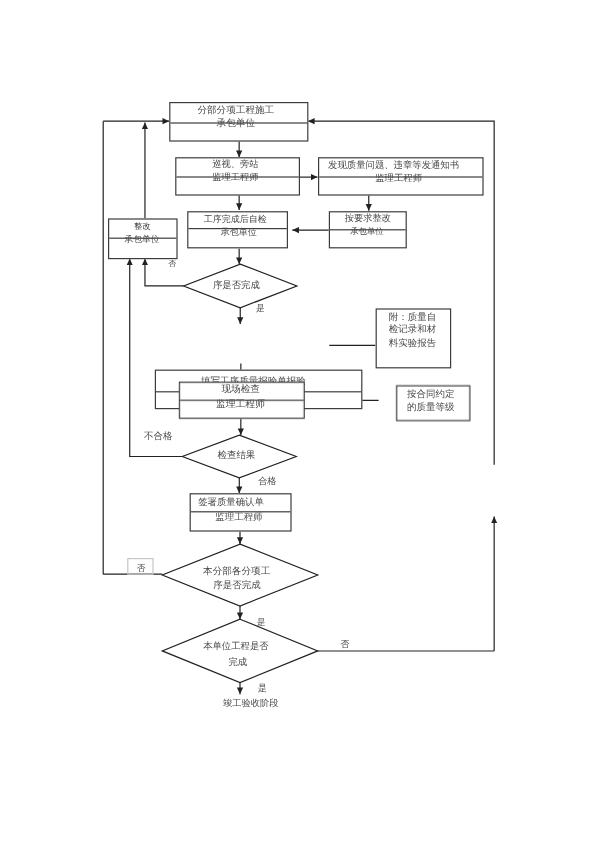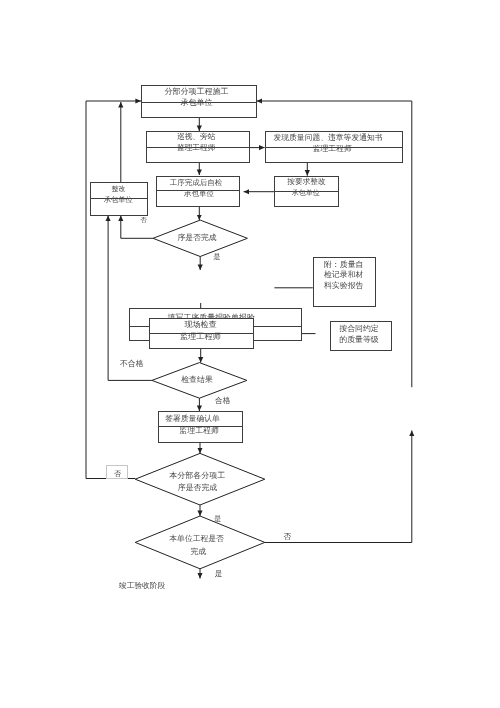--- a/index.html
+++ b/index.html
@@ -138,15 +138,15 @@
 <div class="lbl" id="l-no1" style="left: 83.5px; top: 218.2px; width: 120px; text-align: center; font-size: 6.6px; line-height: 6.6px;">否</div>
 <div class="lbl" id="l-yes1" style="left: 156.9px; top: 252.75px; width: 120px; text-align: center; font-size: 7.3px; line-height: 7.3px;">是</div>
 <div class="lbl" id="l-unq" style="left: 71.8px; top: 359.55px; width: 120px; text-align: center; font-size: 7.9px; line-height: 7.9px;">不合格</div>
 <div class="lbl" id="l-q" style="left: 162.8px; top: 397.35px; width: 120px; text-align: center; font-size: 7.7px; line-height: 7.7px;">合格</div>
 <div class="yesnobox" id="l-no2-box" style="left: 105.6px; top: 465.2px; width: 22.4px; height: 13.6px;"></div>
 <div class="lbl" id="l-no2" style="left: 57.7px; top: 470.15px; width: 120px; text-align: center; font-size: 7.3px; line-height: 7.3px;">否</div>
 <div class="lbl" id="l-yes2" style="left: 157.6px; top: 514.85px; width: 120px; text-align: center; font-size: 7.3px; line-height: 7.3px;">是</div>
 <div class="lbl" id="l-no3" style="left: 227.3px; top: 532.85px; width: 120px; text-align: center; font-size: 7.7px; line-height: 7.7px;">否</div>
 <div class="lbl" id="l-yes3" style="left: 158.5px; top: 569.5px; width: 120px; text-align: center; font-size: 7.6px; line-height: 7.6px;">是</div>
 
-<div class="lbl" id="l-terminal" style="left: 119px; top: 581.85px; width: 120px; font-size: 7.7px; line-height: 7.7px;">竣工验收阶段</div>
+<div class="lbl" id="l-terminal" style="left: 149px; top: 581.85px; width: 120px; text-align: center; font-size: 7.7px; line-height: 7.7px;">竣工验收阶段</div>
 
 </div>
 
 </body></html>

